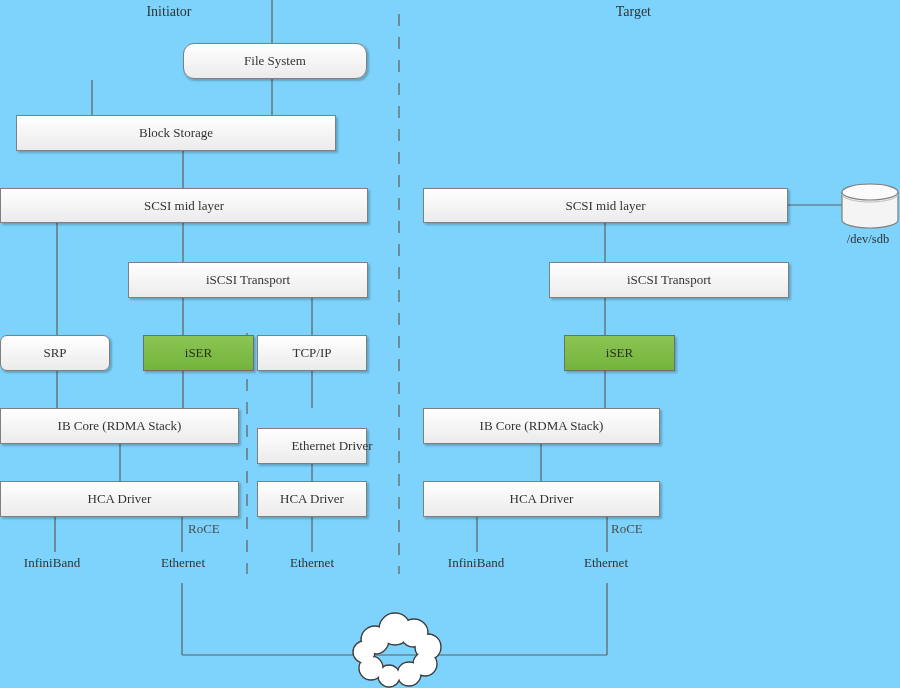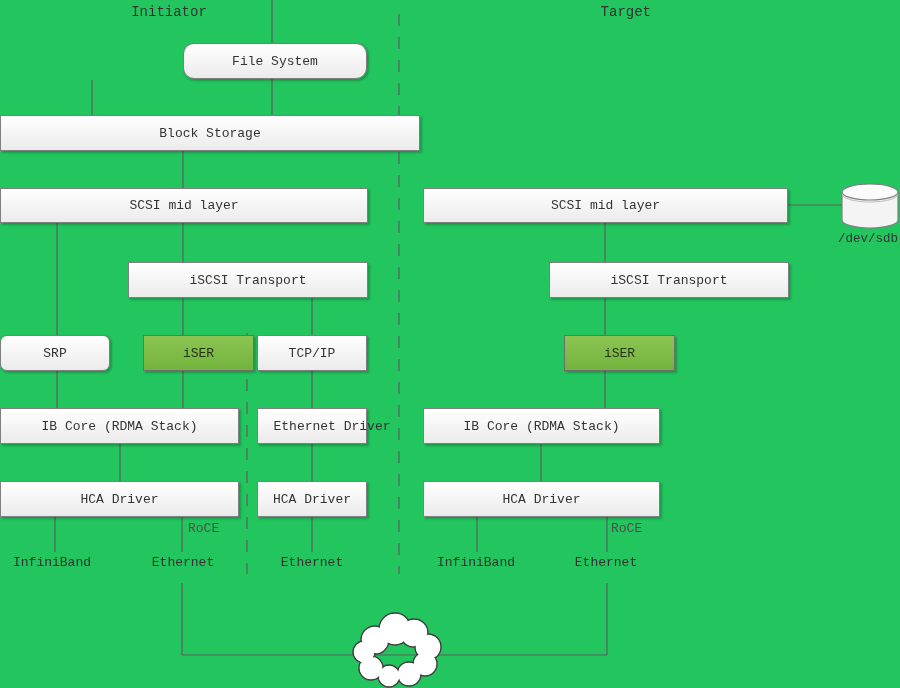--- a/index.html
+++ b/index.html
@@ -1,18 +1,18 @@
 <!DOCTYPE html>
 <html><head>
 <meta charset="utf-8">
 <style>
   html,body{margin:0;padding:0;background:#ffffff;}
   #stage{
-    position:relative;width:900px;height:688px;background:#22c55e;overflow:hidden;
-    font-family:Liberation Mono, monospace;color:#333333;
+    position:relative;width:900px;height:688px;background:#7dd3fc;overflow:hidden;
+    font-family:Liberation Serif, serif;color:#333333;
   }
   #wires{position:absolute;left:0;top:0;width:900px;height:688px;}
   .c{stroke:#5f5f5f;stroke-width:1.2;fill:none;}
   .d{stroke:#5f5f5f;stroke-width:1.2;fill:none;stroke-dasharray:12 11;}
   .box{
     position:absolute;box-sizing:border-box;
     border:1px solid #7f7f7f;
     background:linear-gradient(#ffffff,#ebebeb);
     box-shadow:1.5px 1.5px 2px rgba(0,0,0,0.22);
     display:flex;align-items:center;justify-content:center;
@@ -96,28 +96,28 @@
           <circle cx="371" cy="668" r="11"></circle>
         <circle cx="364" cy="652" r="10"></circle>
       </g>
     </g>
   </svg>
 
   <div class="title" style="left:109px;top:4px;width:120px;">Initiator</div>
   <div class="title" style="left:531px;top:4px;width:120px;text-align:right;">Target</div>
 
   <div class="box" style="left:183px;top:43px;width:184px;height:36px;border-radius:11px;">File System</div>
-  <div class="box" style="left:0px;top:115px;width:420px;height:36px;">Block Storage</div>
+  <div class="box" style="left:16px;top:115px;width:320px;height:36px;">Block Storage</div>
   <div class="box" style="left:0px;top:188px;width:368px;height:35px;">SCSI mid layer</div>
   <div class="box" style="left:128px;top:262px;width:240px;height:36px;">iSCSI Transport</div>
   <div class="box" style="left:0px;top:335px;width:110px;height:36px;border-radius:7px;">SRP</div>
   <div class="box green" style="left:128px;top:335px;width:111px;height:36px;">iSER</div>
   <div class="box" style="left:257px;top:335px;width:110px;height:36px;">TCP/IP</div>
   <div class="box" style="left:0px;top:408px;width:239px;height:36px;">IB Core (RDMA Stack)</div>
-  <div class="box" style="left:257px;top:408px;width:110px;height:36px;padding-left:40px;">Ethernet Driver</div>
+  <div class="box" style="left:257px;top:428px;width:110px;height:36px;padding-left:40px;">Ethernet Driver</div>
   <div class="box" style="left:0px;top:481px;width:239px;height:36px;">HCA Driver</div>
   <div class="box" style="left:257px;top:481px;width:110px;height:36px;">HCA Driver</div>
 
   <div class="box" style="left:423px;top:188px;width:365px;height:35px;">SCSI mid layer</div>
   <div class="box" style="left:549px;top:262px;width:240px;height:36px;">iSCSI Transport</div>
   <div class="box green" style="left:549px;top:335px;width:111px;height:36px;">iSER</div>
   <div class="box" style="left:423px;top:408px;width:237px;height:36px;">IB Core (RDMA Stack)</div>
   <div class="box" style="left:423px;top:481px;width:237px;height:36px;">HCA Driver</div>
 
   <div class="small" style="left:188px;top:521px;">RoCE</div>

